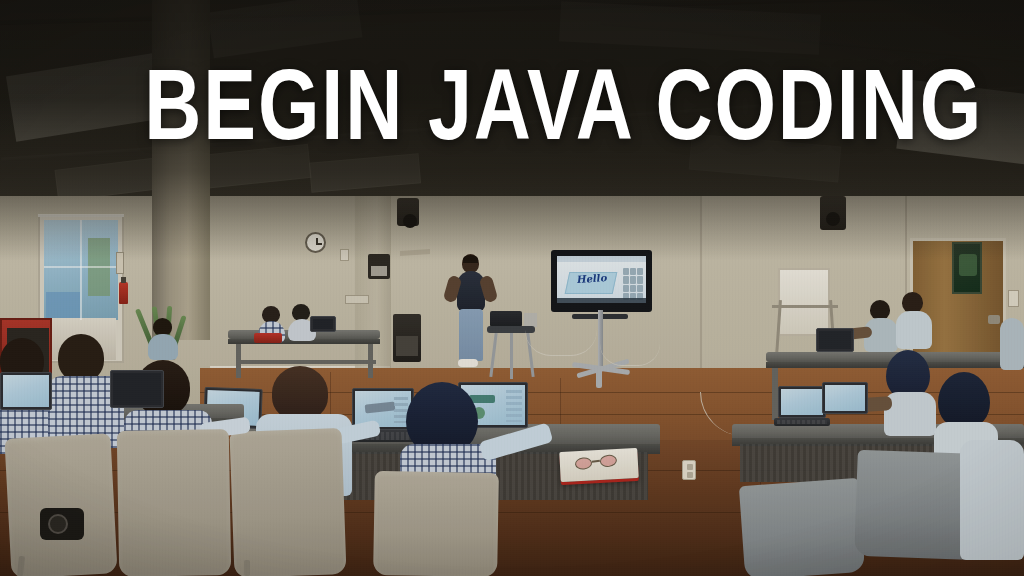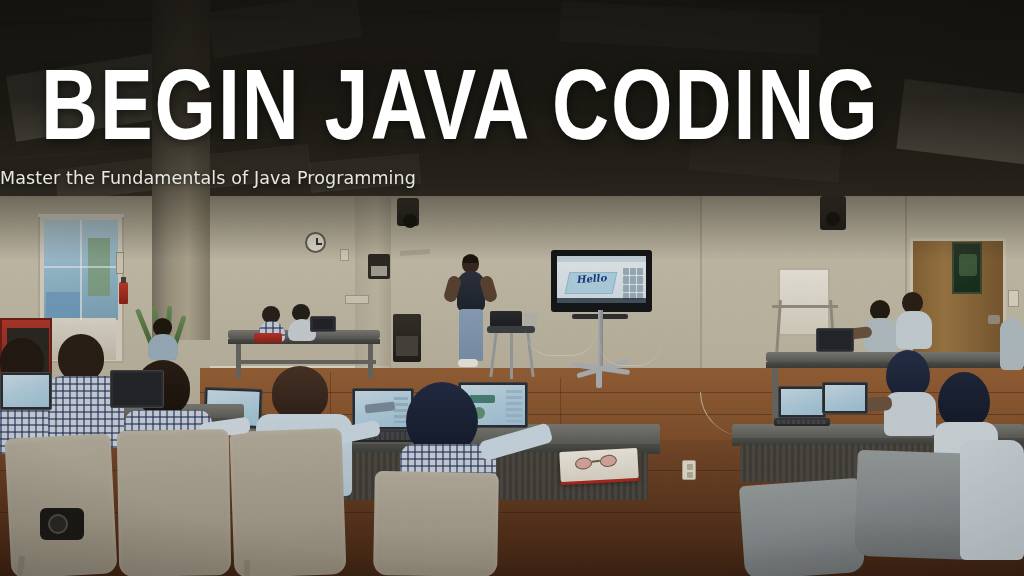--- a/index.html
+++ b/index.html
@@ -445,21 +445,21 @@
   }
   #warm {
     position:absolute; inset:0; pointer-events:none;
     background:rgba(60,45,25,.10);
     mix-blend-mode:multiply;
   }
 
   
   #text-block {
     position:absolute; left:0; top:0; width:1024px;
-    text-align:left; pointer-events:none;
+    text-align:right; pointer-events:none;
   }
   #hero-title {
     margin-top:62px;
     font-family:"Liberation Sans", sans-serif;
     font-weight:bold;
     font-size:86px;
     line-height:.98;
     letter-spacing:2px;
     color:#ffffff;
     transform:scaleX(.92) scaleY(1.16);
@@ -769,16 +769,15 @@
     <div id="photo-blur"></div>
     <div id="grain"></div>
   </div>
 
   <div id="warm"></div>
   <div id="overlay-top"></div>
   <div id="vignette"></div>
 
   <div id="text-block">
     <div id="hero-title">BEGIN JAVA CODING</div>
-    <div id="hero-sub">Master the Fundamentals of Java Programming</div>
   </div>
 
 </div>
 
 </body></html>

